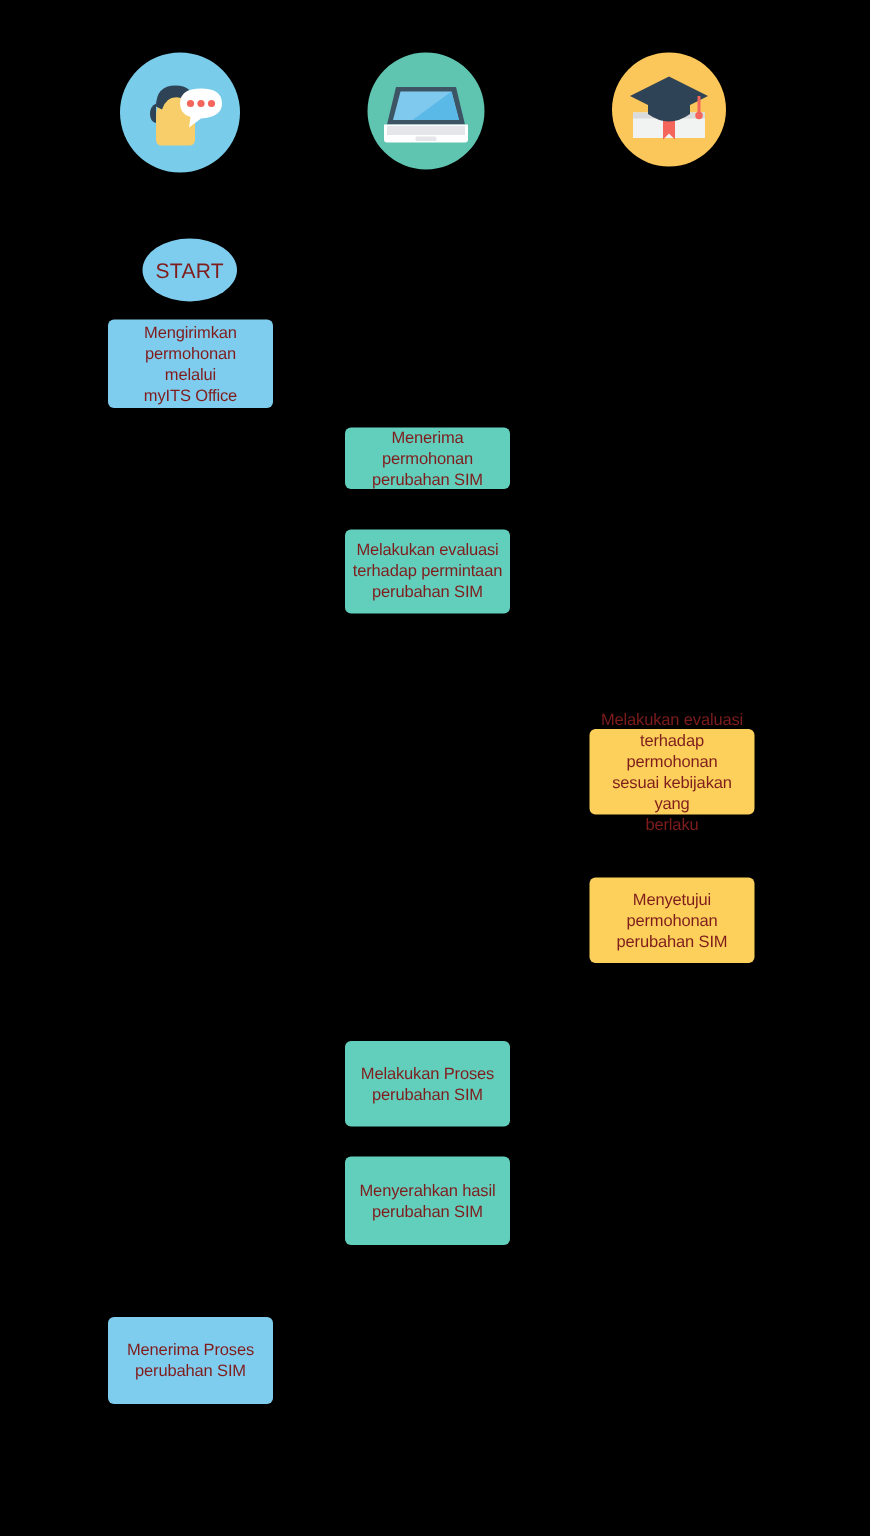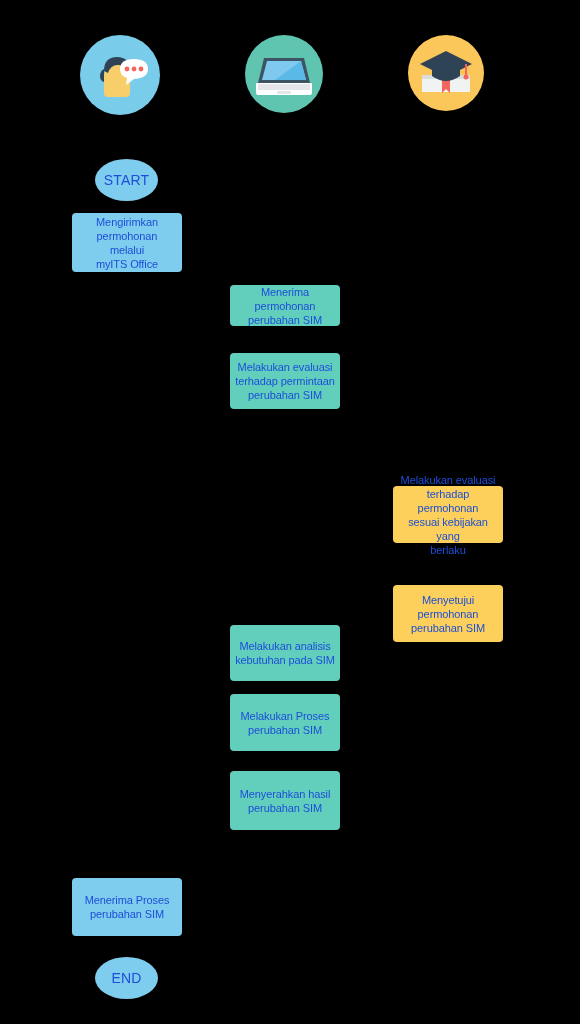--- a/index.html
+++ b/index.html
@@ -20,21 +20,21 @@
     border-radius: 50%;
     overflow: hidden;
   }
   .node {
     position: absolute;
     box-sizing: border-box;
     display: flex;
     align-items: center;
     justify-content: center;
     text-align: center;
-    color: #1d4ed8;
+    color: #7f1d1d;
     font-size: 11px;
     line-height: 14px;
     padding: 3px 4px;
     letter-spacing: -0.1px;
   }
   .node.box { border-radius: 4px; }
   .node.oval {
     border-radius: 50%;
     font-size: 14px;
     letter-spacing: 0.2px;
@@ -161,37 +161,30 @@
 sesuai kebijakan yang
 berlaku</span>
   </div>
 
   <div class="node box" style="left:393px; top:585px; width:110px; height:57px; background:#FCD05A;">
     <span class="node-label">Menyetujui
 permohonan
 perubahan SIM</span>
   </div>
 
-  <div class="node box" style="left:230px; top:625px; width:110px; height:56px; background:#62CFBD;">
-    <span class="node-label">Melakukan analisis
-kebutuhan pada SIM</span>
-  </div>
 
   <div class="node box" style="left:230px; top:694px; width:110px; height:57px; background:#62CFBD;">
     <span class="node-label">Melakukan Proses
 perubahan SIM</span>
   </div>
 
   <div class="node box" style="left:230px; top:771px; width:110px; height:59px; background:#62CFBD;">
     <span class="node-label">Menyerahkan hasil
 perubahan SIM</span>
   </div>
 
   <div class="node box" style="left:72px; top:878px; width:110px; height:58px; background:#7FCDEE;">
     <span class="node-label">Menerima Proses
 perubahan SIM</span>
   </div>
 
-  <div class="node oval" style="left:95px; top:957px; width:63px; height:42px; background:#7FCDEE;">
-    <span class="node-label">END</span>
-  </div>
 
 </div>
 
 </body></html>

